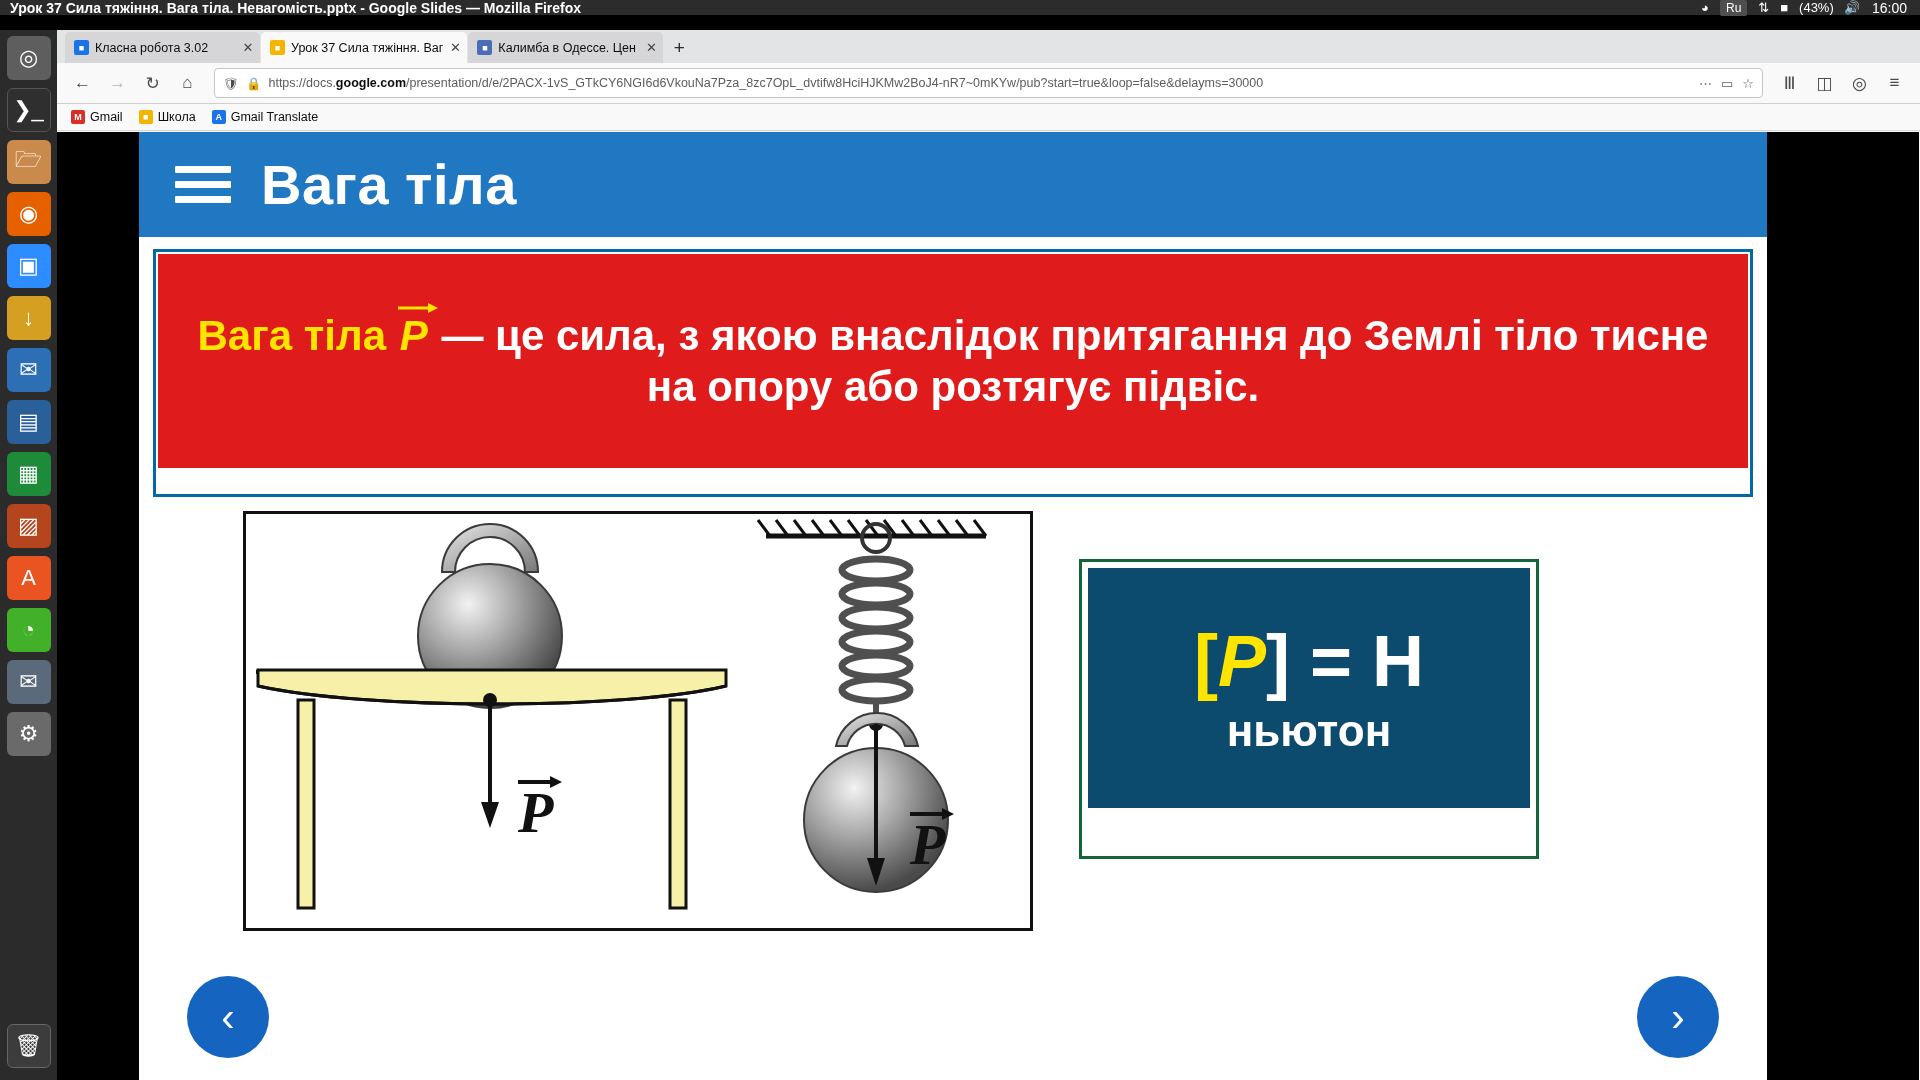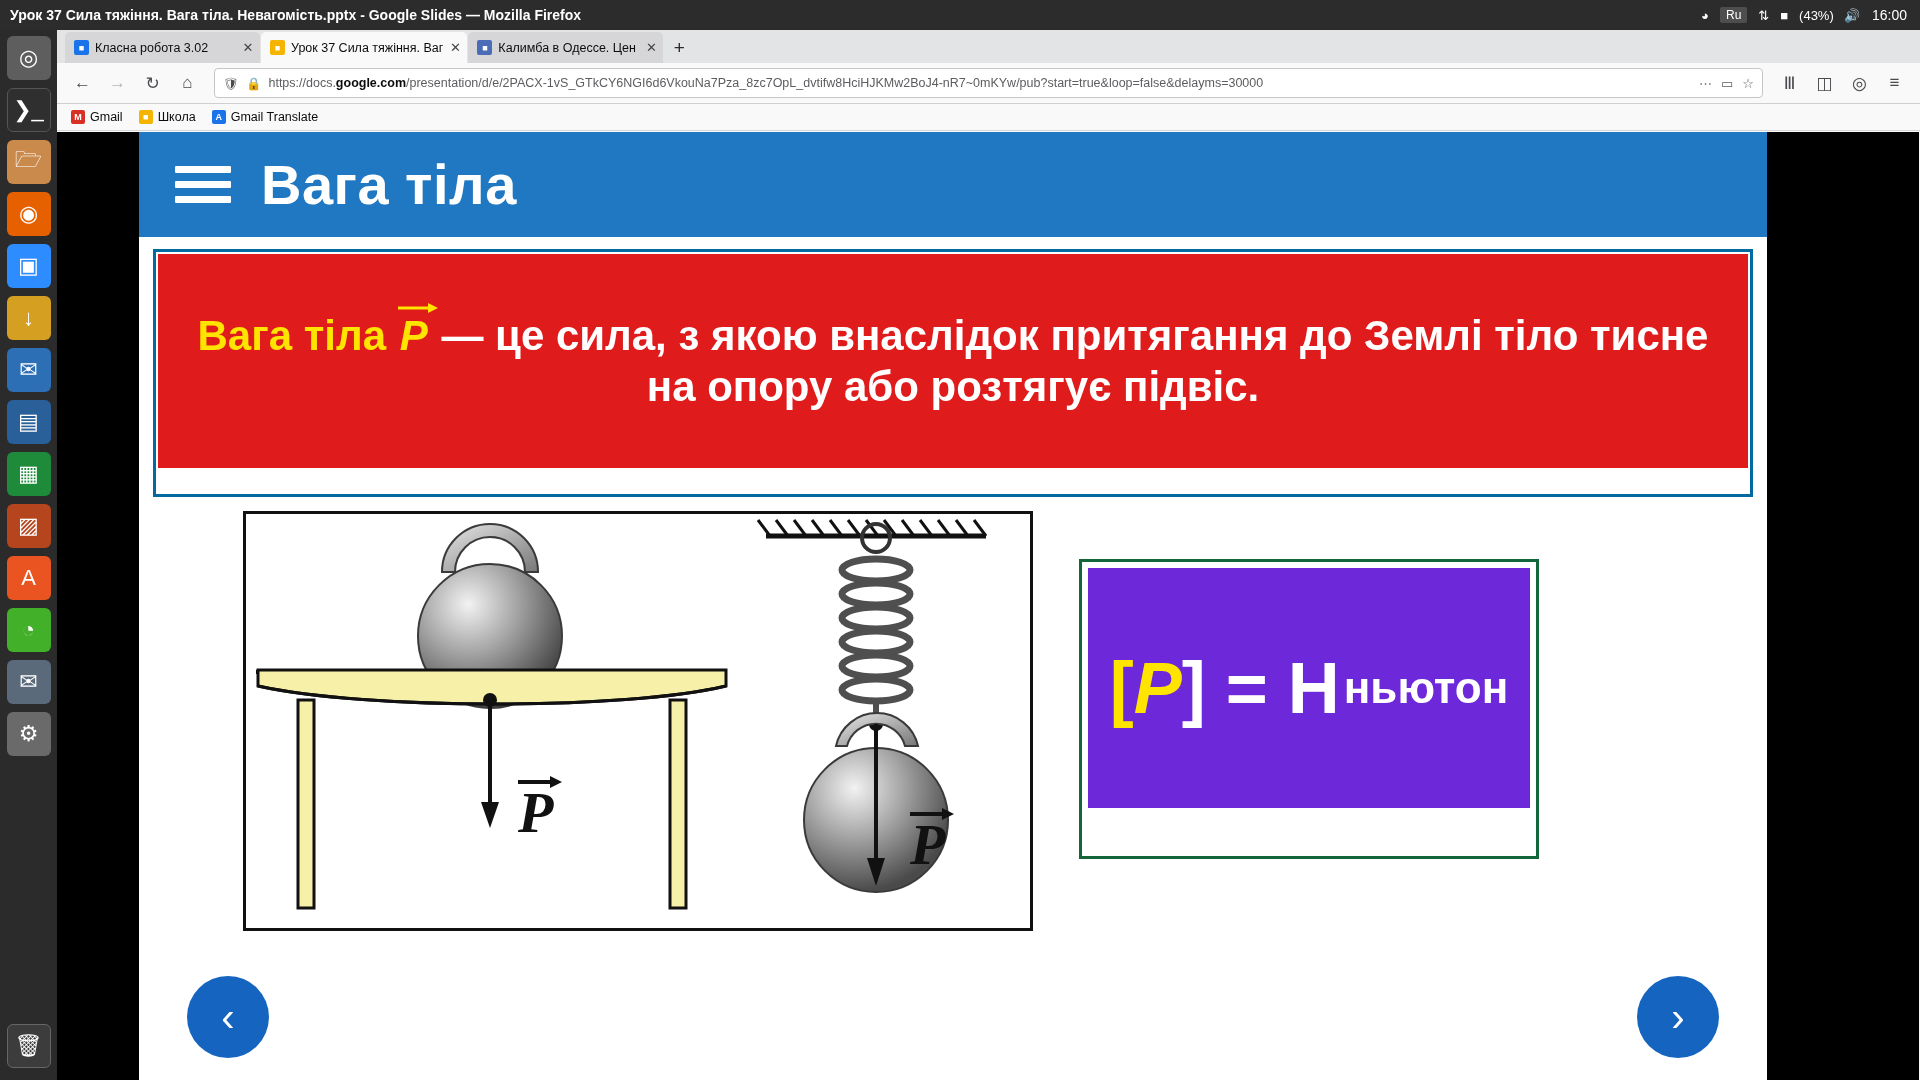--- a/index.html
+++ b/index.html
@@ -6,21 +6,21 @@
   html, body {
     width: 1920px; height: 1080px;
     overflow: hidden;
     background: #000;
     font-family: "Liberation Sans", sans-serif;
   }
 
   
   .os-topbar {
     position: absolute; top: 0; left: 0;
-    width: 1920px; height: 30px;
+    width: 1920px; height: 15px;
     background: #2c2c2c;
     display: flex; align-items: center;
     color: #ffffff;
     font-size: 14px; font-weight: bold;
   }
   .os-title { margin-left: 10px; white-space: nowrap; }
   .os-right {
     margin-left: auto; display: flex; align-items: center; gap: 11px;
     padding-right: 13px; font-size: 13px; font-weight: normal;
   }
@@ -182,22 +182,22 @@
     position: absolute; left: 104px; top: 0;
     width: 790px; height: 420px;
     background: #fff; border: 3px solid #111;
   }
   .unit-outer {
     position: absolute; left: 940px; top: 48px;
     width: 460px; height: 300px;
     border: 3px solid #12663a; background: #fff;
   }
   .unit-box {
-    margin: 6px; height: 240px; background: #6d28d9;
-    display: flex; flex-direction: row;
+    margin: 6px; height: 240px; background: #0c4a6e;
+    display: flex; flex-direction: column;
     align-items: center; justify-content: center; gap: 4px;
   }
   .unit-formula { font-size: 72px; color: #ffe400; font-weight: bold; }
   .unit-formula .white { color: #ffffff; }
   .unit-formula .ital { font-style: italic; }
   .unit-name { font-size: 44px; color: #fff; font-weight: bold; text-align: right; }
 
   .navcircle {
     position: absolute; width: 82px; height: 82px;
     border-radius: 50%; background: #1565c0;

